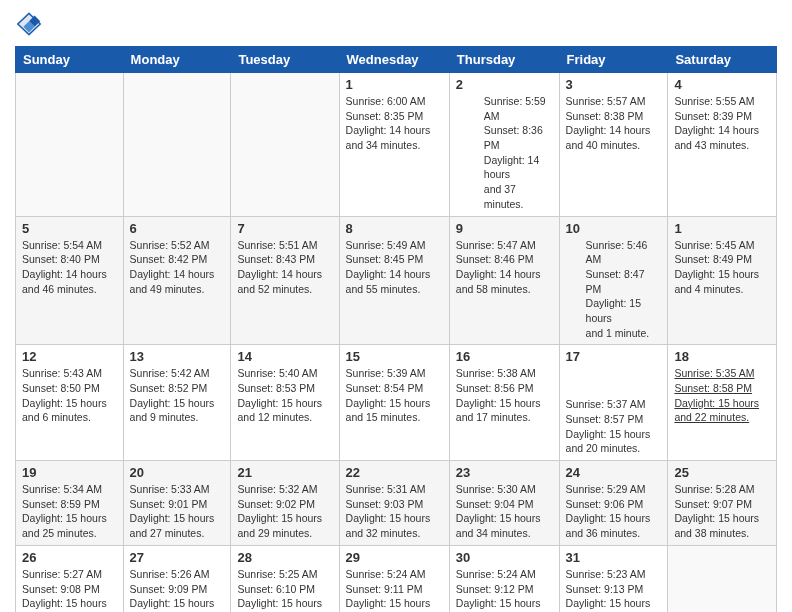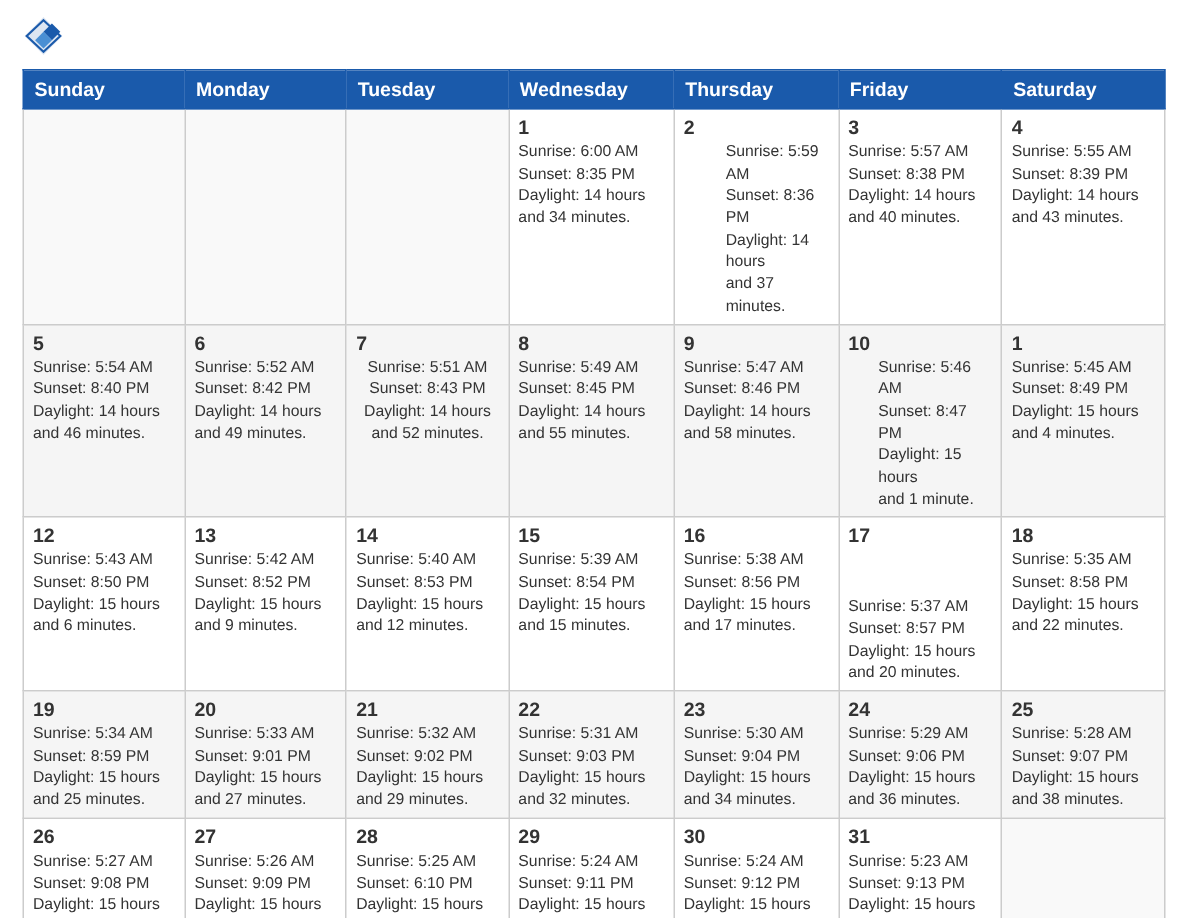--- a/index.html
+++ b/index.html
@@ -166,21 +166,21 @@
           </td>
           <td>
             <span class="day-number">6</span>
             <div class="day-info" style="white-space: pre-line;">Sunrise: 5:52 AM
 Sunset: 8:42 PM
 Daylight: 14 hours
 and 49 minutes.</div>
           </td>
           <td>
             <span class="day-number">7</span>
-            <div class="day-info" style="white-space: pre-line; text-align: center;">Sunrise: 5:51 AM
+            <div class="day-info" style="white-space: pre-line;">Sunrise: 5:51 AM
 Sunset: 8:43 PM
 Daylight: 14 hours
 and 52 minutes.</div>
           </td>
           <td>
             <span class="day-number">8</span>
             <div class="day-info" style="white-space: pre-line;">Sunrise: 5:49 AM
 Sunset: 8:45 PM
 Daylight: 14 hours
 and 55 minutes.</div>
@@ -245,21 +245,21 @@
           </td>
           <td>
             <span class="day-number">17</span>
             <div class="day-info" style="white-space: pre-line; margin-top: 33px;">Sunrise: 5:37 AM
 Sunset: 8:57 PM
 Daylight: 15 hours
 and 20 minutes.</div>
           </td>
           <td>
             <span class="day-number">18</span>
-            <div class="day-info" style="white-space: pre-line;">Sunrise: 5:35 AM
+            <div class="day-info" style="white-space: pre-line; text-decoration: underline;">Sunrise: 5:35 AM
 Sunset: 8:58 PM
 Daylight: 15 hours
 and 22 minutes.</div>
           </td>
         </tr>
         <tr>
           <td>
             <span class="day-number">19</span>
             <div class="day-info" style="white-space: pre-line;">Sunrise: 5:34 AM
 Sunset: 8:59 PM

